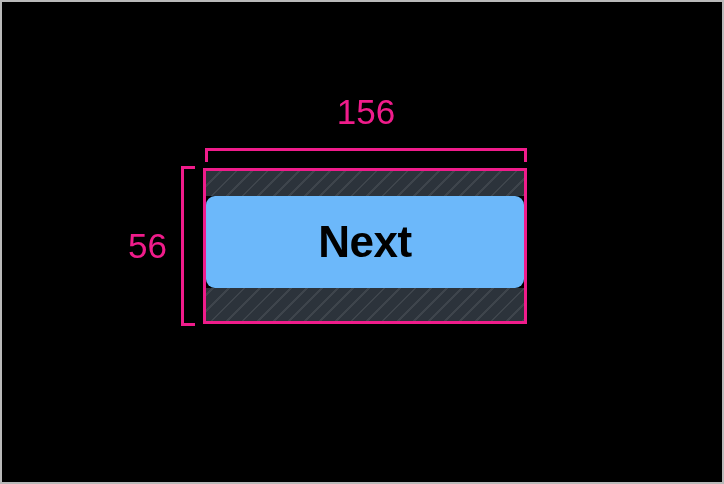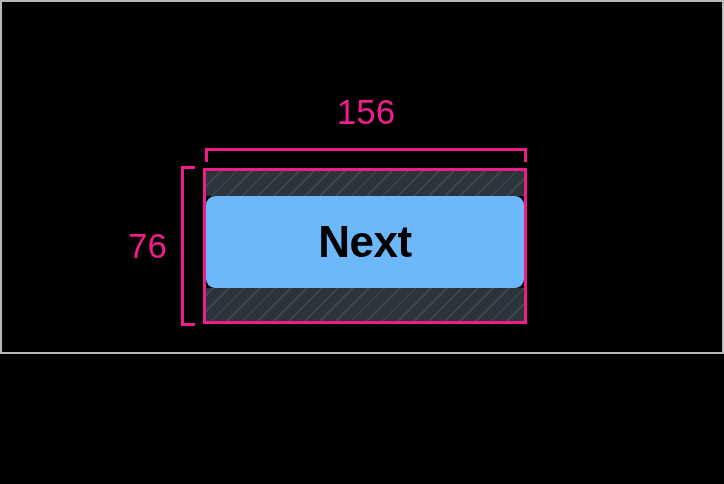--- a/index.html
+++ b/index.html
@@ -10,21 +10,21 @@
   body {
     width: 724px;
     height: 484px;
     overflow: hidden;
     font-family: "Liberation Sans", sans-serif;
   }
 
   #canvas {
     position: relative;
     width: 724px;
-    height: 354px;
+    height: 484px;
     background: #000000;
     box-sizing: border-box;
     border: 2px solid #b9b9b9;
     overflow: hidden;
   }
 
   
   .element-highlight {
     position: absolute;
     left: 201px;
@@ -138,21 +138,21 @@
   }
 </style>
 </head>
 <body>
 
 <div id="canvas">
 
   <div class="dim-width-label">156</div>
   <div class="dim-width-bracket"></div>
 
-  <div class="dim-height-label">76</div>
+  <div class="dim-height-label">56</div>
   <div class="dim-height-bracket"></div>
 
   <div class="element-highlight">
     <div class="pad-band pad-top"></div>
     <div class="pad-band pad-bottom"></div>
     <div class="content-box">
       <span class="content-label">Next</span>
     </div>
   </div>
 

